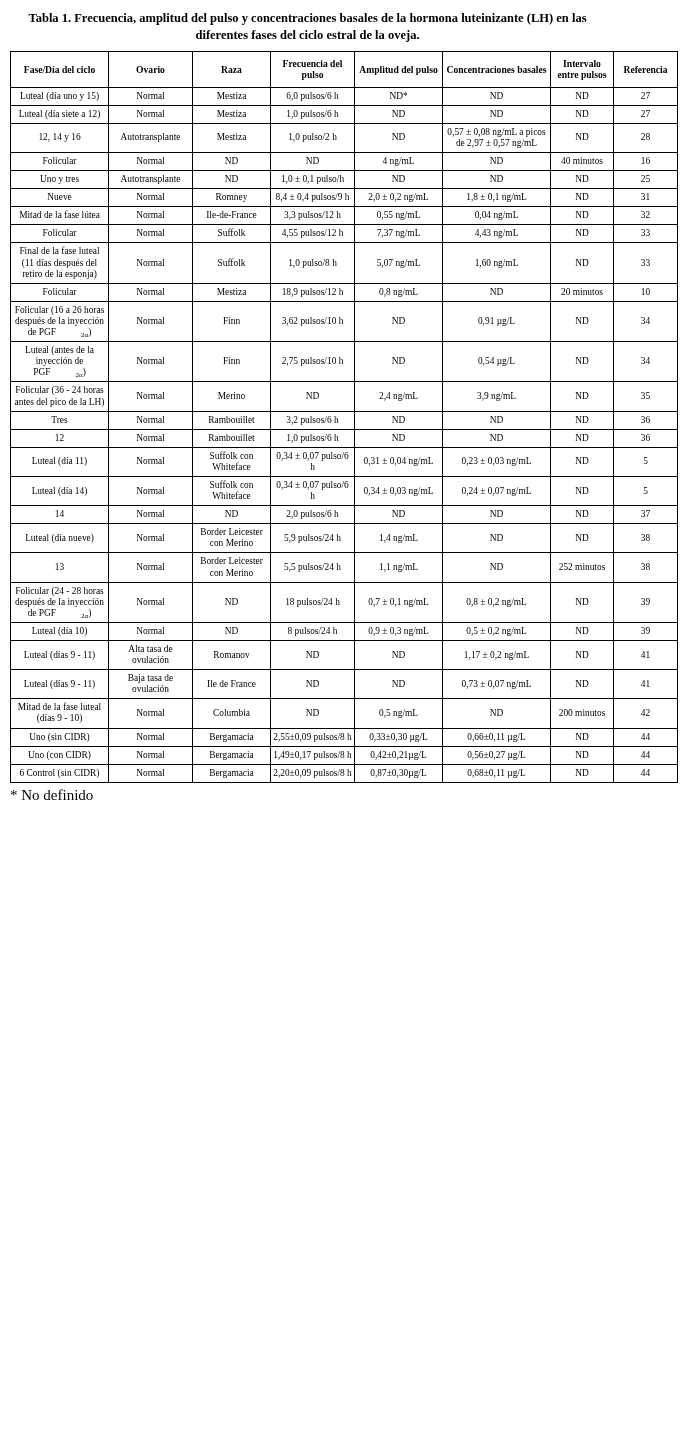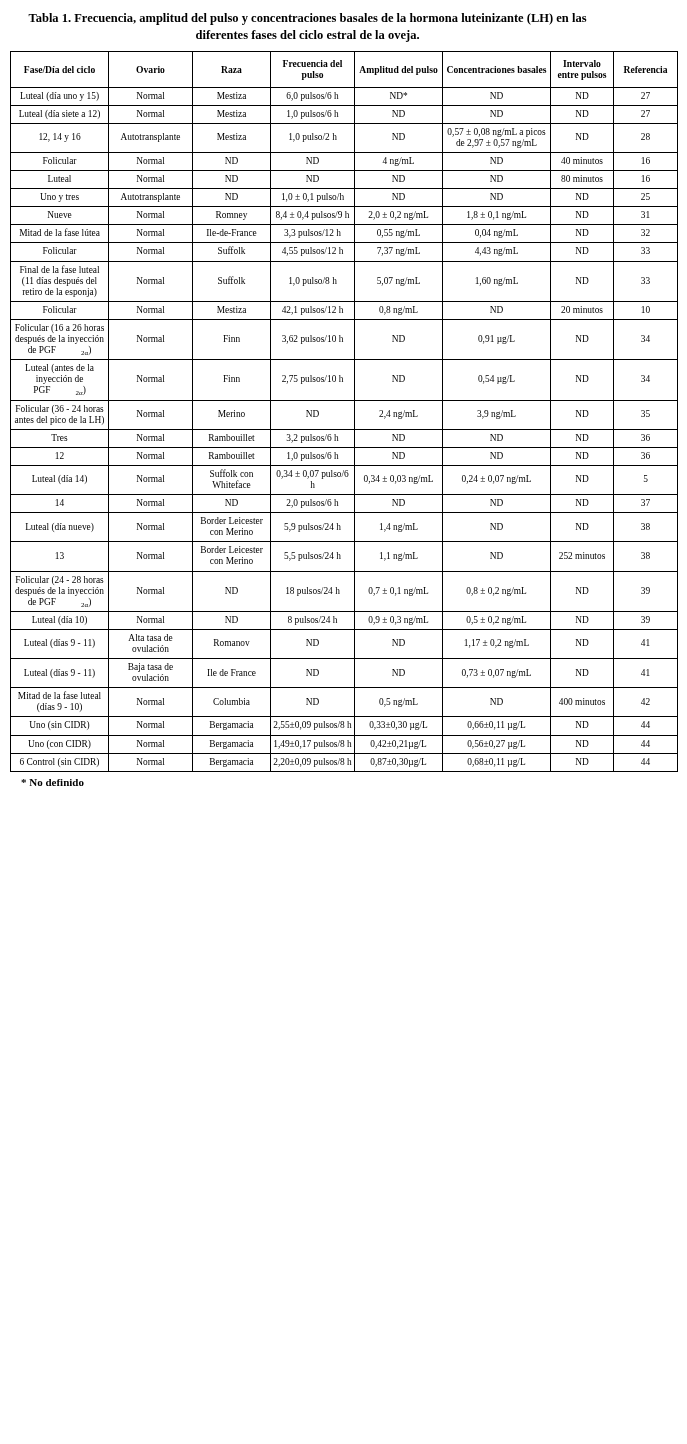--- a/index.html
+++ b/index.html
@@ -50,24 +50,23 @@
   col.c0 { width: 98px; }
   col.c1 { width: 84px; }
   col.c2 { width: 78px; }
   col.c3 { width: 84px; }
   col.c4 { width: 88px; }
   col.c5 { width: 108px; }
   col.c6 { width: 63px; }
   col.c7 { width: 64px; }
 
   .footnote {
-    font-size: 11px;
+    font-size: 15px;
     margin-top: 4px;
-    margin-left: 11px;
-    font-weight: bold;
+    margin-left: 0;
   }
   sub {
     font-size: 7px;
     vertical-align: baseline;
     position: relative;
     top: 2px;
     margin-left: 25px;
   }
 </style>
 </head>
@@ -135,30 +134,20 @@
           <td>Folicular</td>
           <td>Normal</td>
           <td>ND</td>
           <td>ND</td>
           <td>4 ng/mL</td>
           <td>ND</td>
           <td>40 minutos</td>
           <td>16</td>
         </tr>
         <tr>
-          <td>Luteal</td>
-          <td>Normal</td>
-          <td>ND</td>
-          <td>ND</td>
-          <td>ND</td>
-          <td>ND</td>
-          <td>80 minutos</td>
-          <td>16</td>
-        </tr>
-        <tr>
           <td>Uno y tres</td>
           <td>Autotransplante</td>
           <td>ND</td>
           <td>1,0 ± 0,1 pulso/h</td>
           <td>ND</td>
           <td>ND</td>
           <td>ND</td>
           <td>25</td>
         </tr>
         <tr>
@@ -198,21 +187,21 @@
           <td>1,0 pulso/8 h</td>
           <td>5,07 ng/mL</td>
           <td>1,60 ng/mL</td>
           <td>ND</td>
           <td>33</td>
         </tr>
         <tr>
           <td>Folicular</td>
           <td>Normal</td>
           <td>Mestiza</td>
-          <td>42,1 pulsos/12 h</td>
+          <td>18,9 pulsos/12 h</td>
           <td>0,8 ng/mL</td>
           <td>ND</td>
           <td>20 minutos</td>
           <td>10</td>
         </tr>
         <tr>
           <td>Folicular (16 a 26 horas después de la inyección de PGF<sub>2α</sub>)</td>
           <td>Normal</td>
           <td>Finn</td>
           <td>3,62 pulsos/10 h</td>
@@ -253,20 +242,30 @@
         </tr>
         <tr>
           <td>12</td>
           <td>Normal</td>
           <td>Rambouillet</td>
           <td>1,0 pulsos/6 h</td>
           <td>ND</td>
           <td>ND</td>
           <td>ND</td>
           <td>36</td>
+        </tr>
+        <tr>
+          <td>Luteal (día 11)</td>
+          <td>Normal</td>
+          <td>Suffolk con Whiteface</td>
+          <td>0,34 ± 0,07 pulso/6 h</td>
+          <td>0,31 ± 0,04 ng/mL</td>
+          <td>0,23 ± 0,03 ng/mL</td>
+          <td>ND</td>
+          <td>5</td>
         </tr>
         <tr>
           <td>Luteal (día 14)</td>
           <td>Normal</td>
           <td>Suffolk con Whiteface</td>
           <td>0,34 ± 0,07 pulso/6 h</td>
           <td>0,34 ± 0,03 ng/mL</td>
           <td>0,24 ± 0,07 ng/mL</td>
           <td>ND</td>
           <td>5</td>
@@ -341,21 +340,21 @@
           <td>ND</td>
           <td>41</td>
         </tr>
         <tr>
           <td>Mitad de la fase luteal (días 9 - 10)</td>
           <td>Normal</td>
           <td>Columbia</td>
           <td>ND</td>
           <td>0,5 ng/mL</td>
           <td>ND</td>
-          <td>400 minutos</td>
+          <td>200 minutos</td>
           <td>42</td>
         </tr>
         <tr>
           <td>Uno (sin CIDR)</td>
           <td>Normal</td>
           <td>Bergamacia</td>
           <td>2,55±0,09 pulsos/8 h</td>
           <td>0,33±0,30 µg/L</td>
           <td>0,66±0,11 µg/L</td>
           <td>ND</td>

